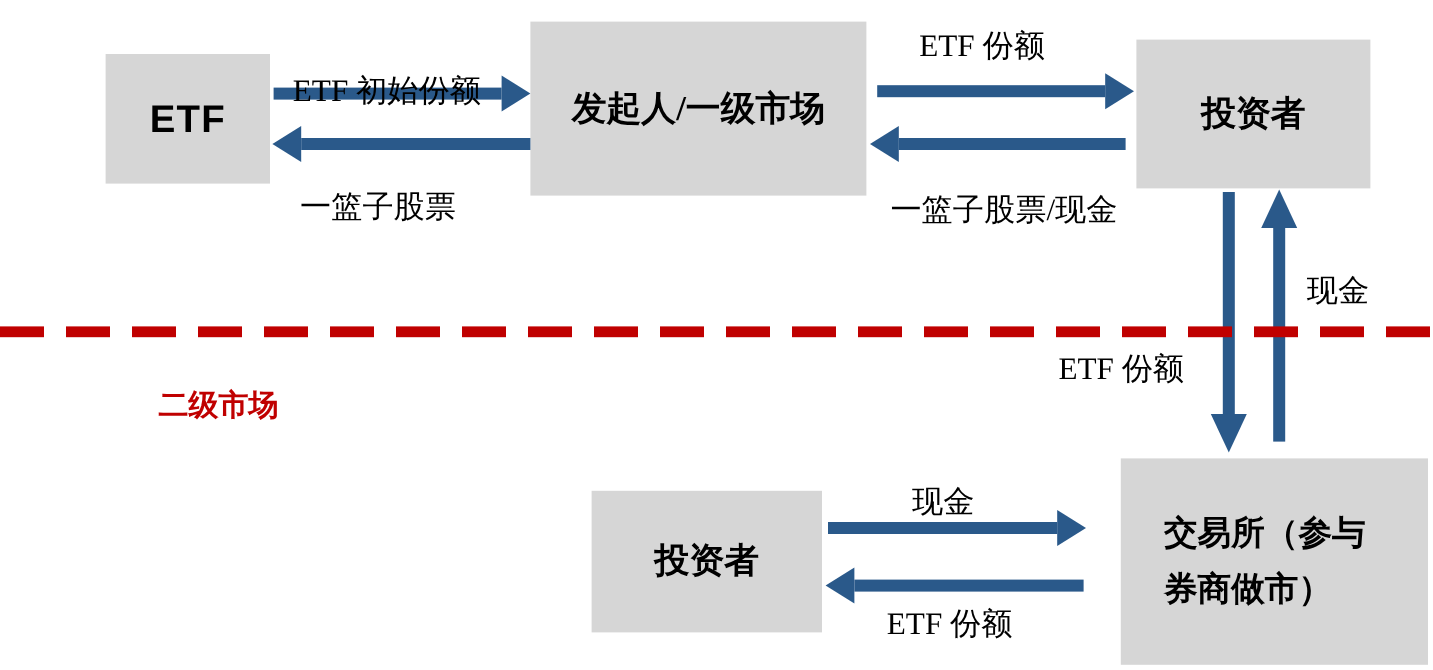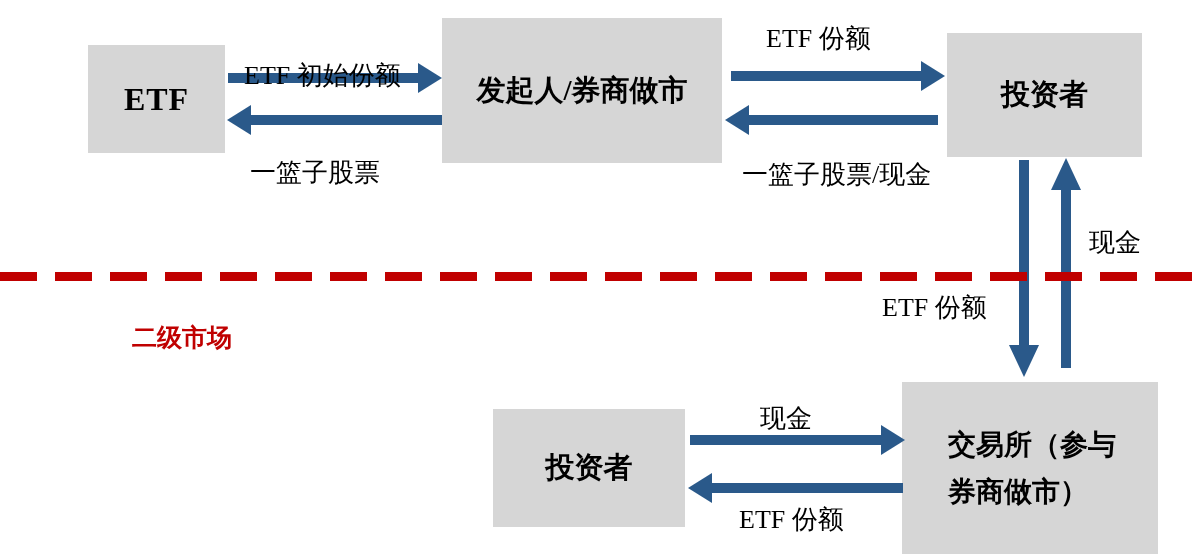--- a/index.html
+++ b/index.html
@@ -18,30 +18,31 @@
     overflow:hidden;
   }
   .node{
     position:absolute;
     background:var(--box-fill);
     color:var(--text-color);
     display:flex;align-items:center;justify-content:center;
     font-weight:bold;
     text-align:center;
   }
-  .node-etf{font-family:Liberation Serif, serif;font-size:32px;letter-spacing:1px;}
+  .node-etf{font-family:Liberation Sans, sans-serif;font-size:32px;letter-spacing:1px;}
   .node-cn{font-size:29px;}
   .node-exchange{
     justify-content:flex-start;
     text-align:left;
-    padding-left:46px;
+    padding-left:36px;
     box-sizing:border-box;
     font-size:28px;
     line-height:47px;
     align-items:center;
+    margin-left:32px;
   }
   .hbar{position:absolute;height:10px;background:var(--arrow-color);}
   .vbar{position:absolute;width:10px;background:var(--arrow-color);}
   .head{position:absolute;width:0;height:0;}
   .head-right{border-top:15px solid transparent;border-bottom:15px solid transparent;border-left:24px solid var(--arrow-color);}
   .head-left{border-top:15px solid transparent;border-bottom:15px solid transparent;border-right:24px solid var(--arrow-color);}
   .head-down{border-left:15px solid transparent;border-right:15px solid transparent;border-top:32px solid var(--arrow-color);}
   .head-up{border-left:15px solid transparent;border-right:15px solid transparent;border-bottom:32px solid var(--arrow-color);}
   .lbl{
     position:absolute;
@@ -70,21 +71,21 @@
 </head>
 <body>
 
 <div class="stage">
 
   <div class="node node-etf" style="left:88px;top:45px;width:137px;height:108px;">
     <span>ETF</span>
   </div>
 
   <div class="node node-cn" style="left:442px;top:18px;width:280px;height:145px;">
-    <span>发起人/券商做市</span>
+    <span>发起人/一级市场</span>
   </div>
 
   <div class="node node-cn" style="left:947px;top:33px;width:195px;height:124px;">
     <span>投资者</span>
   </div>
 
   <div class="node node-cn" style="left:493px;top:409px;width:192px;height:118px;">
     <span>投资者</span>
   </div>
 

